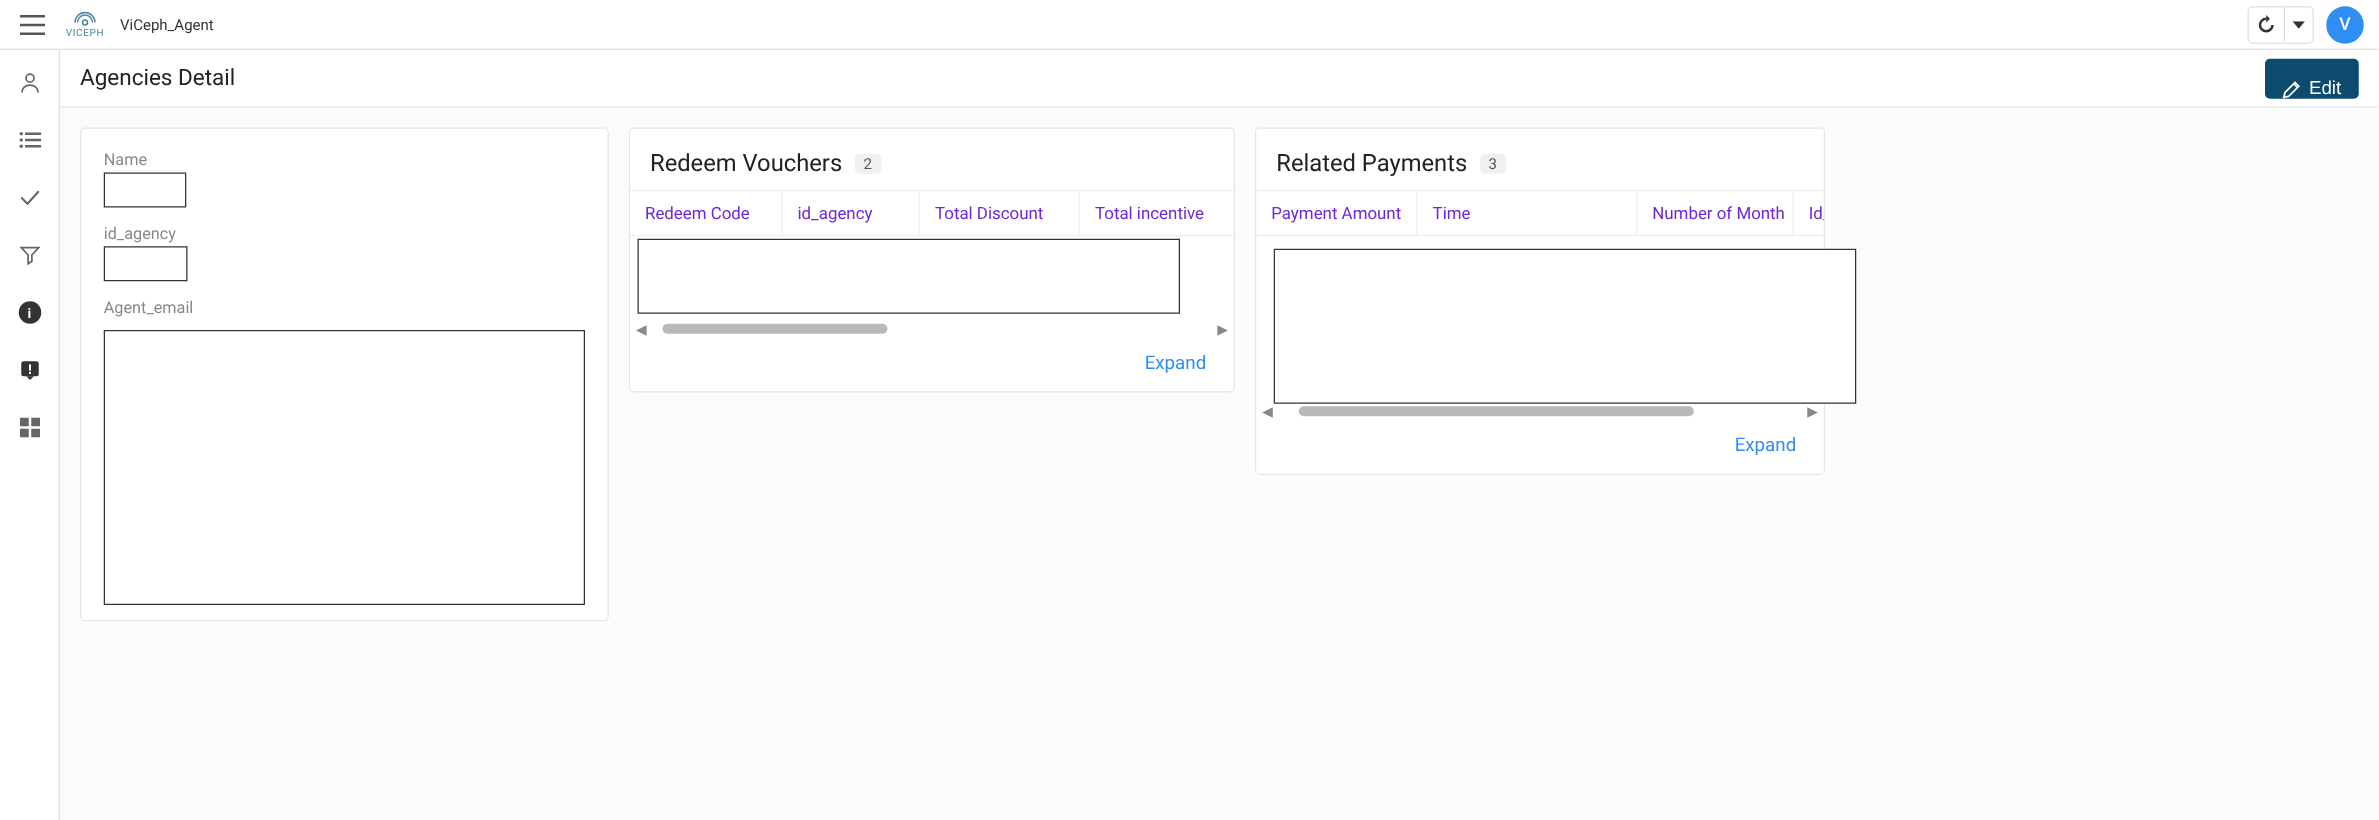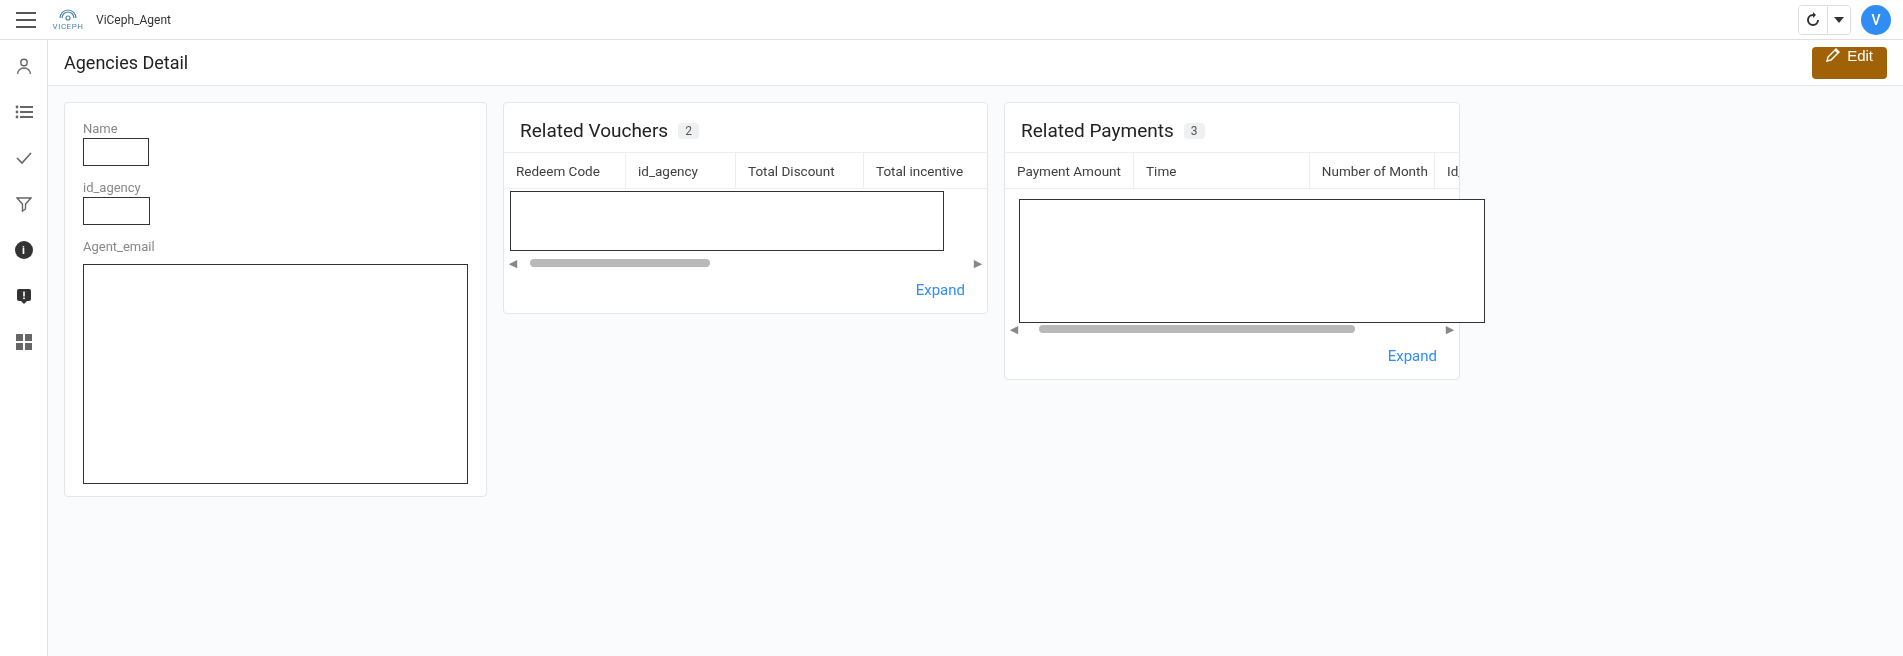--- a/index.html
+++ b/index.html
@@ -22,21 +22,21 @@
 
   
   .main-wrap { display:flex; height:calc(656px - 40px); }
   .left-rail { width:48px; border-right:1px solid #e0e0e0; background:#fff; display:flex; flex-direction:column; align-items:center; padding-top:14px; gap:22px; color:#666;}
   .left-rail .rail-item { width:24px; height:24px; display:flex; align-items:center; justify-content:center; cursor:pointer; }
   .left-rail .rail-circle { width:18px; height:18px; border-radius:50%; background:#333; color:#fff; display:flex; align-items:center; justify-content:center; font-size:11px; font-weight:bold;}
 
   .content { flex:1; background:#fafbfc; display:flex; flex-direction:column; }
   .page-header { height:46px; background:#fff; border-bottom:1px solid #e5e5e5; display:flex; align-items:center; padding:0 16px; }
   .page-title { font-size:18px; font-weight:400; color:#222; }
-  .edit-btn { margin-left:auto; background:#a16207; color:#fff; border:none; border-radius:4px; height:32px; padding:0 14px; display:flex; align-items:flex-start; gap:6px; cursor:pointer; font-size:15px;}
+  .edit-btn { margin-left:auto; background:#0c4a6e; color:#fff; border:none; border-radius:4px; height:32px; padding:0 14px; display:flex; align-items:flex-end; gap:6px; cursor:pointer; font-size:15px;}
 
   .cols { display:flex; gap:16px; padding:16px; align-items:flex-start;}
   .card { background:#fff; border:1px solid #e5e5e5; border-radius:4px; }
 
   
   .detail-card { width:423px; padding:18px 18px 12px 18px; }
   .field { margin-bottom:14px; }
   .field-label { font-size:13px; color:#888; display:block; margin-bottom:2px;}
   .small-box { border:1px solid #333; height:28px; width:66px; }
   .small-box2 { border:1px solid #333; height:28px; width:67px; }
@@ -49,21 +49,21 @@
   .rel-card { padding:0; }
   .rel-card.vouchers { width:485px; }
   .rel-card.payments { width:456px; }
 
   .rel-header { padding:16px 16px 10px 16px; display:flex; align-items:center; gap:10px; }
   .rel-title { font-size:19px; color:#222; font-weight:400; }
   .badge { background:#eef0f2; color:#555; border-radius:4px; font-size:12px; padding:1px 7px; }
 
   .tbl-wrap { position:relative; border-top:1px solid #eee;}
   .tbl-head { display:flex; height:36px; align-items:center; border-bottom:1px solid #eee;}
-  .th { font-size:13.5px; color:#404040; padding:0 12px; border-right:1px solid #eee; display:flex; align-items:center; height:100%; overflow:hidden; white-space:nowrap;}
+  .th { font-size:13.5px; color:#6d28d9; padding:0 12px; border-right:1px solid #eee; display:flex; align-items:center; height:100%; overflow:hidden; white-space:nowrap;}
   .th:last-child { border-right:none; }
 
   .tbl-body { position:relative; height:66px; }
   .tbl-body.payments-body { height:132px; }
   .overlay-box { position:absolute; border:1px solid #333; background:#fff; }
 
   .scroll-row { display:flex; align-items:center; height:16px; padding:0 4px; gap:6px;}
   .scroll-arrow { width:10px; color:#888; font-size:11px; cursor:pointer; display:flex; align-items:center; justify-content:center;}
   .scroll-track { flex:1; height:8px; background:transparent; position:relative;}
   .scroll-thumb { position:absolute; height:8px; background:#b9b9b9; border-radius:4px; top:0;}
@@ -189,21 +189,21 @@
           <div class="small-box2"></div>
         </div>
         <div class="field" style="margin-bottom:6px">
           <span class="field-label">Agent_email</span>
         </div>
         <div class="big-box"></div>
       </div>
 
       <div class="card rel-card vouchers">
         <div class="rel-header">
-          <span class="rel-title">Related Vouchers</span>
+          <span class="rel-title">Redeem Vouchers</span>
           <span class="badge">2</span>
         </div>
         <div class="tbl-wrap">
           <div class="tbl-head">
             <div class="th" style="width:122px">Redeem Code</div>
             <div class="th" style="width:110px">id_agency</div>
             <div class="th" style="width:128px">Total Discount</div>
             <div class="th" style="flex:1">Total incentive</div>
           </div>
           <div class="tbl-body">

